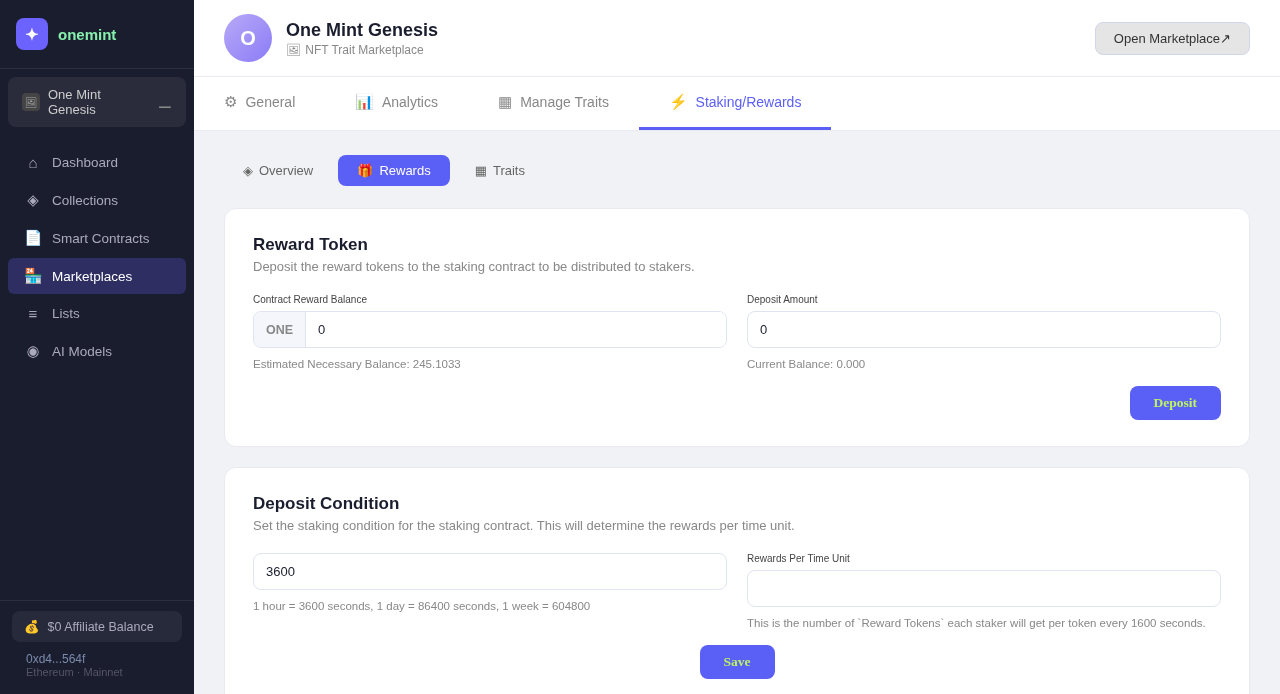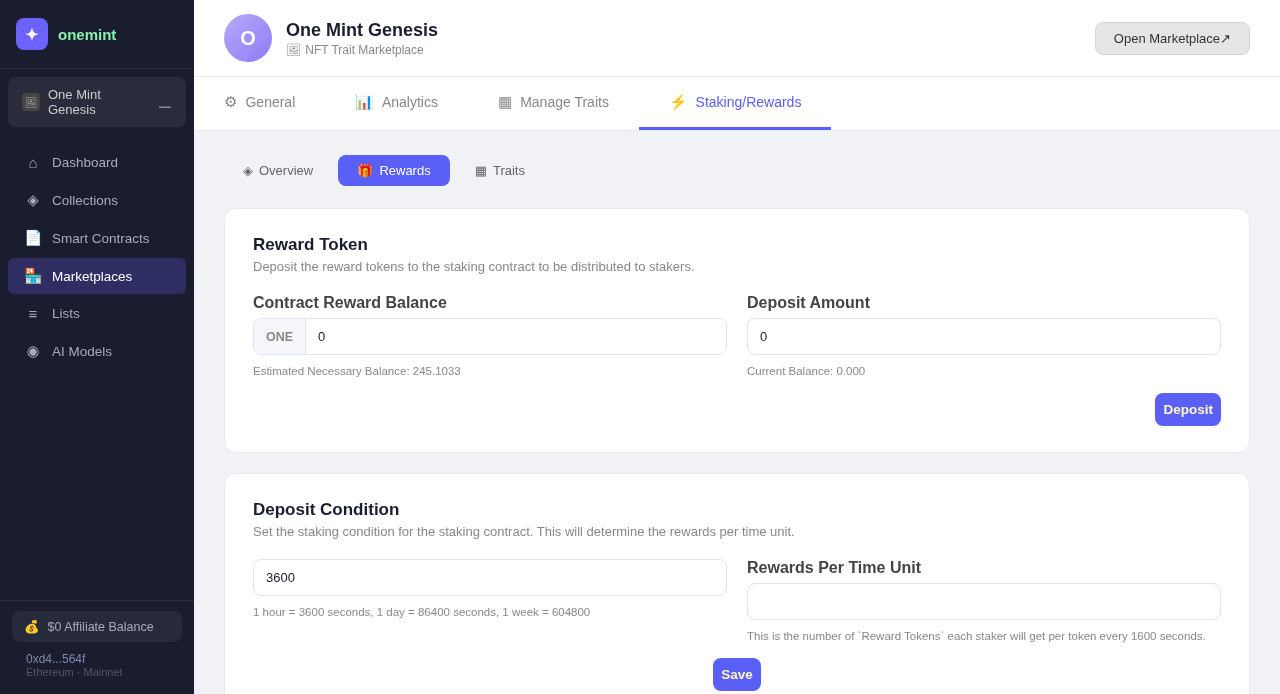--- a/index.html
+++ b/index.html
@@ -126,43 +126,43 @@
     .section-card {
       background: #fff; border-radius: 12px; padding: 26px 28px;
       margin-bottom: 20px; border: 1px solid #e8eaf0;
     }
     .section-title { font-size: 17px; font-weight: 700; color: #1a1d2e; margin-bottom: 4px; }
     .section-desc { font-size: 13px; color: #888; margin-bottom: 20px; }
 
     
     .form-row { display: flex; gap: 20px; margin-bottom: 16px; }
     .form-group { flex: 1; display: flex; flex-direction: column; gap: 6px; }
-    .form-label { font-size: 16px; font-weight: 700; color: #444; }
+    .form-label { font-size: 10px; font-weight: 400; color: #444; }
     .input-wrap { display: flex; border: 1.5px solid #e0e3f0; border-radius: 8px; overflow: hidden; }
     .input-prefix {
       background: #f5f6fb; padding: 0 12px; display: flex; align-items: center;
       font-size: 12.5px; font-weight: 600; color: #888; border-right: 1.5px solid #e0e3f0;
     }
     .form-input {
       flex: 1; border: none; outline: none; padding: 10px 12px;
       font-size: 13px; color: #1a1d2e; background: #fff;
     }
     .form-input-full {
       width: 100%; border: 1.5px solid #e0e3f0; border-radius: 8px;
       padding: 10px 12px; font-size: 13px; color: #1a1d2e; outline: none;
       background: #fff;
     }
     .helper-text { font-size: 11.5px; color: #888; margin-top: 4px; }
 
     .deposit-btn {
       display: flex; justify-content: flex-end; margin-top: 10px;
     }
     .btn-primary {
-      background: #5a5ff5; color: #fef9c3; border: none; border-radius: 8px;
-      padding: 9px 8px; font-size: 13.5px; font-weight: 600; cursor: pointer;
+      background: #5a5ff5; color: #bef264; border: none; border-radius: 8px;
+      padding: 9px 24px; font-size: 13.5px; font-weight: 600; cursor: pointer; font-family: Liberation Serif, serif;
     }
 
     .save-btn-wrap { display: flex; justify-content: center; margin-top: 12px; }
   </style>
 </head>
 <body>
 
 <nav class="sidebar">
   <div class="sidebar-logo">
     <div class="logo-icon">✦</div>

